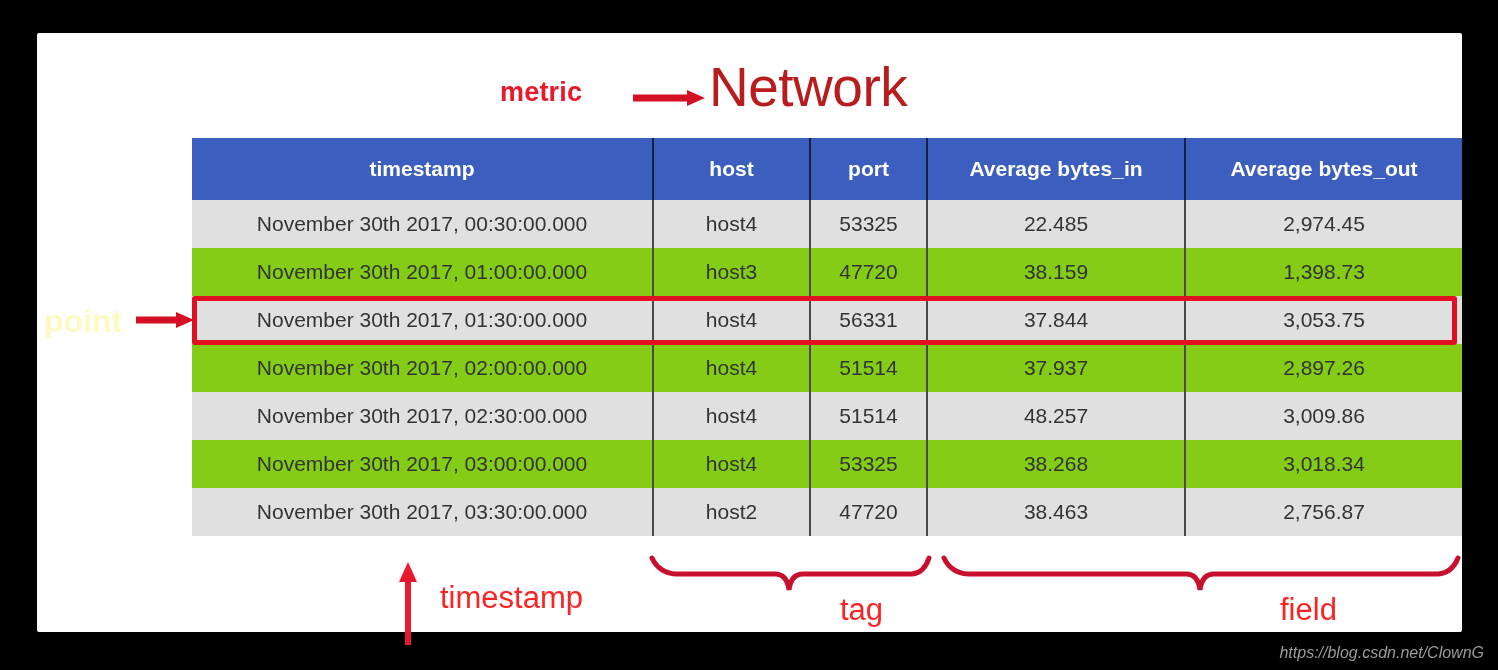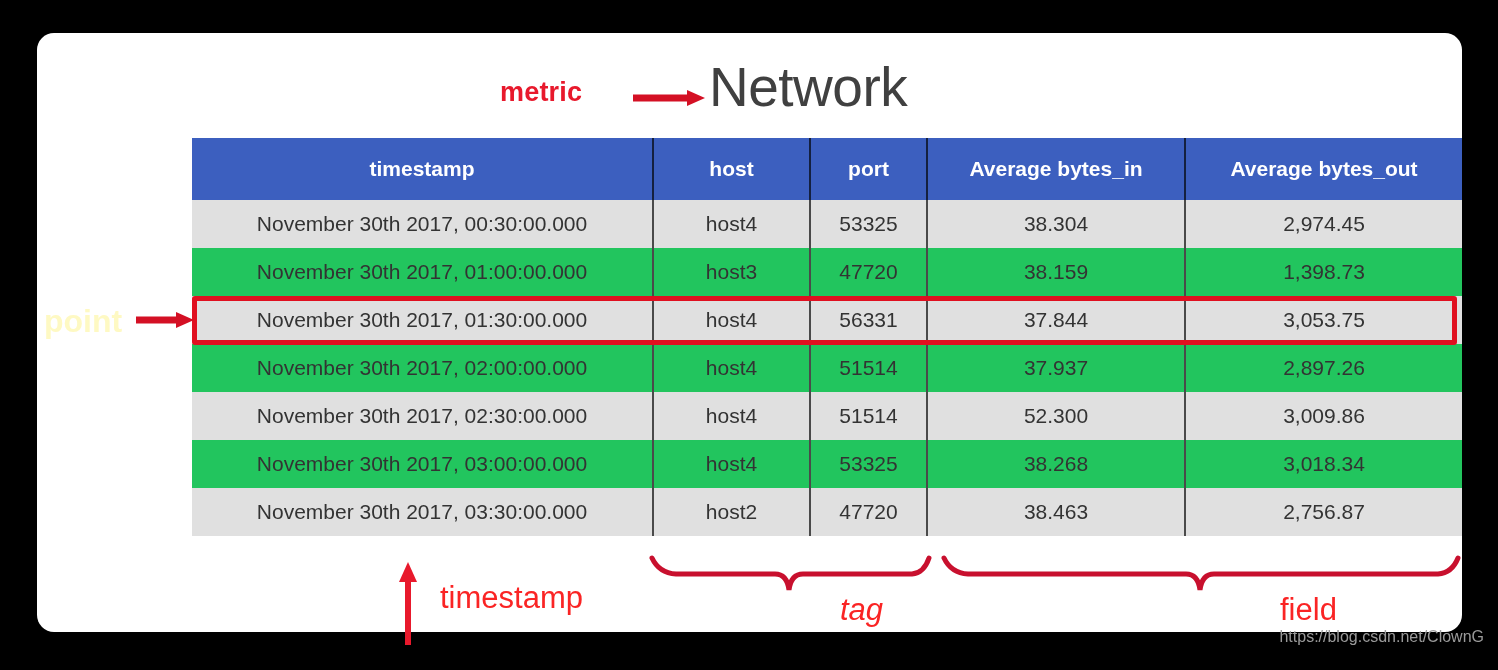--- a/index.html
+++ b/index.html
@@ -16,21 +16,21 @@
     font-family: "Liberation Sans", sans-serif;
   }
   
   #card {
     position: absolute;
     left: 37px;
     top: 33px;
     width: 1425px;
     height: 599px;
     background: #ffffff;
-    border-radius: 17px;
+    border-radius: 2px;
   }
   
   #title-row {
     position: absolute;
     left: 0;
     top: 6px;
     width: 100%;
     height: 86px;
   }
   #metric-label {
@@ -48,21 +48,21 @@
     top: 51px;
     width: 72px;
     height: 16px;
   }
   #page-title {
     position: absolute;
     left: 672px;
     top: 16px;
     font-size: 55px;
     font-weight: 400;
-    color: #404040;
+    color: #b91c1c;
     letter-spacing: -.5px;
     font-family: "Liberation Sans", sans-serif;
   }
   
   #table-wrap {
     position: absolute;
     left: 155px;
     top: 105px;
     width: 1270px;
   }
@@ -97,21 +97,21 @@
     font-size: 21px;
     color: #333333;
     text-align: center;
     border-right: 2px solid #4a4a4a;
     padding: 0 14px;
     box-sizing: border-box;
     white-space: nowrap;
   }
   table.grid tbody td:last-child { border-right: none; margin-left: 19px; }
   table.grid tbody tr.odd td  { background: #e0e0e0; }
-  table.grid tbody tr.even td { background: #22c55e; }
+  table.grid tbody tr.even td { background: #84cc16; }
 
   
   #point-box {
     position: absolute;
     left: 192px;
     top: 296px;
     width: 1265px;
     height: 49px;
     border: 5px solid #e01020;
     border-radius: 3px;
@@ -142,30 +142,31 @@
     height: 670px;
     pointer-events: none;
   }
   .annot-text {
     position: absolute;
     font-size: 31px;
     color: #fa2424;
     font-family: "Liberation Sans", sans-serif;
   }
   #ts-annot   { left: 440px; top: 580px; }
-  #tag-annot  { left: 840px; top: 592px; font-style: italic; }
+  #tag-annot  { left: 840px; top: 592px; }
   #field-annot{ left: 1280px; top: 592px; }
 
   #watermark {
     position: absolute;
     right: 14px;
-    bottom: 24px;
+    bottom: 8px;
     font-size: 16px;
     color: #9a9a9a;
     font-family: "Liberation Sans", sans-serif;
+    font-style: italic;
   }
 </style>
 </head>
 <body>
 
 <div id="page">
 
   <div id="card">
 
     <div id="title-row">
@@ -195,21 +196,21 @@
             <th>port</th>
             <th>Average bytes_in</th>
             <th>Average bytes_out</th>
           </tr>
         </thead>
         <tbody>
           <tr class="odd">
             <td>November 30th 2017, 00:30:00.000</td>
             <td>host4</td>
             <td>53325</td>
-            <td>38.304</td>
+            <td>22.485</td>
             <td>2,974.45</td>
           </tr>
           <tr class="even">
             <td>November 30th 2017, 01:00:00.000</td>
             <td>host3</td>
             <td>47720</td>
             <td>38.159</td>
             <td>1,398.73</td>
           </tr>
           <tr class="odd">
@@ -223,21 +224,21 @@
             <td>November 30th 2017, 02:00:00.000</td>
             <td>host4</td>
             <td>51514</td>
             <td>37.937</td>
             <td>2,897.26</td>
           </tr>
           <tr class="odd">
             <td>November 30th 2017, 02:30:00.000</td>
             <td>host4</td>
             <td>51514</td>
-            <td>52.300</td>
+            <td>48.257</td>
             <td>3,009.86</td>
           </tr>
           <tr class="even">
             <td>November 30th 2017, 03:00:00.000</td>
             <td>host4</td>
             <td>53325</td>
             <td>38.268</td>
             <td>3,018.34</td>
           </tr>
           <tr class="odd">

